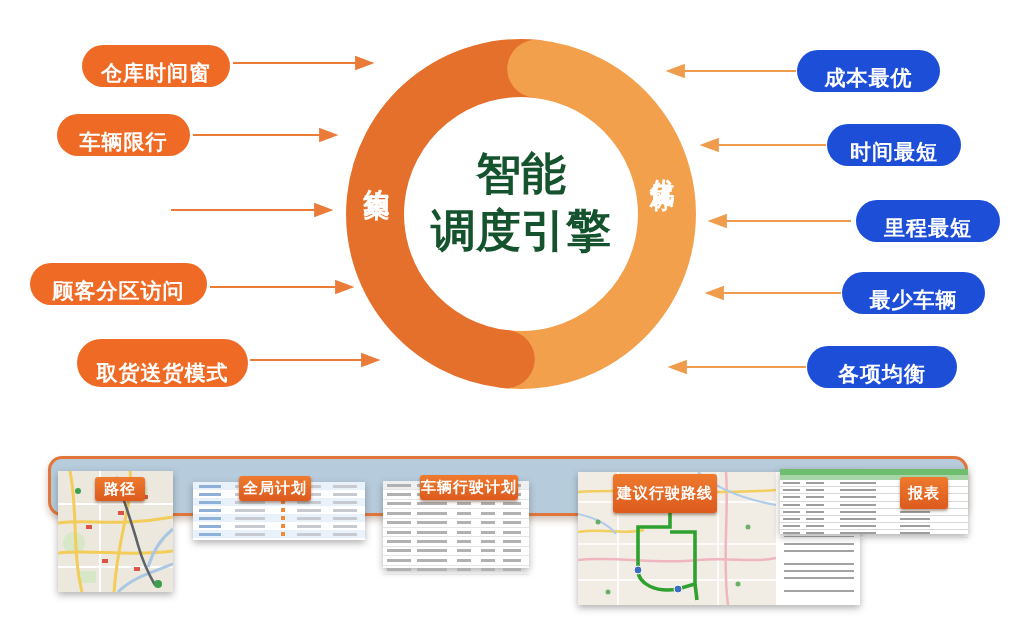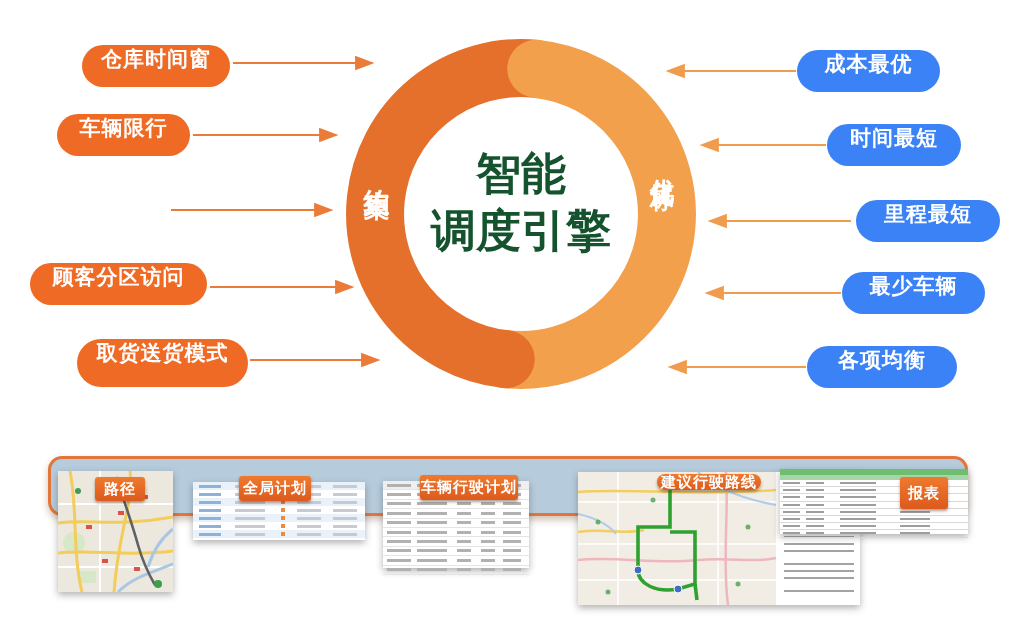--- a/index.html
+++ b/index.html
@@ -1,24 +1,24 @@
 <!DOCTYPE html>
 <html><head>
 <meta charset="utf-8">
 <style>
   html,body{margin:0;padding:0;background:#fff;}
   body{width:1021px;height:641px;overflow:hidden;font-family:"DejaVu Sans",sans-serif;}
   #stage{position:relative;width:1021px;height:641px;background:#fff;}
 
   
-  .pill{position:absolute;display:flex;align-items:flex-start;justify-content:center;
+  .pill{position:absolute;display:flex;align-items:flex-end;justify-content:center;
         border-radius:999px;color:#fff;font-size:21px;font-weight:600;letter-spacing:1px;
         white-space:nowrap;}
   .pill.dark{background:#EE6A25;}
-  .pill.light{background:#3b82f6;}
+  .pill.light{background:#1d4ed8;}
 
   
   .engine-title{position:absolute;left:391px;top:146px;width:260px;text-align:center;
         color:#14532d;font-weight:900;line-height:1.26;}
   .engine-title .l1{font-size:45px;}
   .engine-title .l2{font-size:45px;}
   .ring-label{position:absolute;color:#fff;font-weight:600;
         writing-mode:vertical-rl;text-orientation:upright;letter-spacing:3px;}
   .ring-label.left{left:360px;top:168px;font-size:26px;}
   .ring-label.right{left:646px;top:160px;font-size:24px;}
@@ -257,20 +257,20 @@
 
   <div class="tab" style="left:95px;top:477px;width:50px;height:24px;">
       <span>路径</span>
     </div>
   <div class="tab" style="left:239px;top:476px;width:72px;height:25px;">
       <span>全局计划</span>
     </div>
   <div class="tab" style="left:420px;top:475px;width:98px;height:25px;">
       <span>车辆行驶计划</span>
     </div>
-  <div class="tab" style="left:657px;top:474px;width:104px;height:16px;border-radius:8px;">
+  <div class="tab" style="left:613px;top:474px;width:104px;height:39px;">
       <span>建议行驶路线</span>
     </div>
   <div class="tab" style="left:900px;top:477px;width:48px;height:32px;">
       <span>报表</span>
     </div>
 
 </div>
 
 </body></html>

